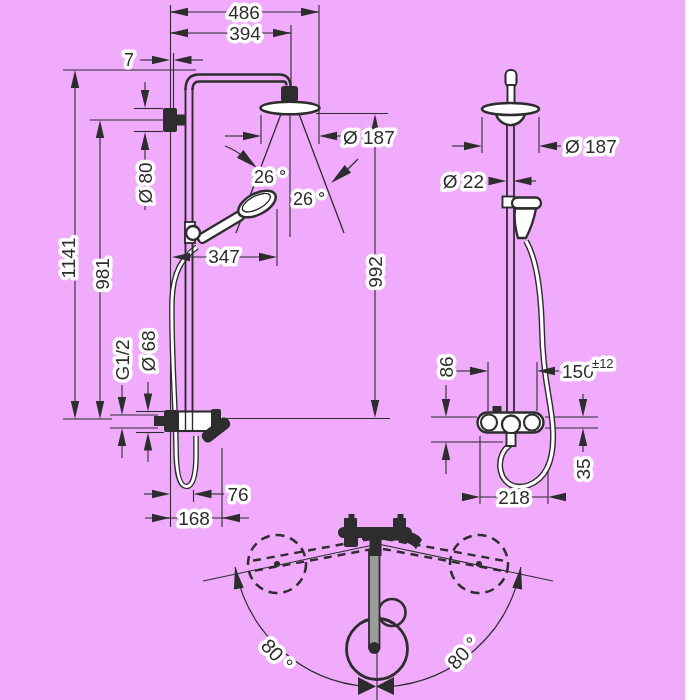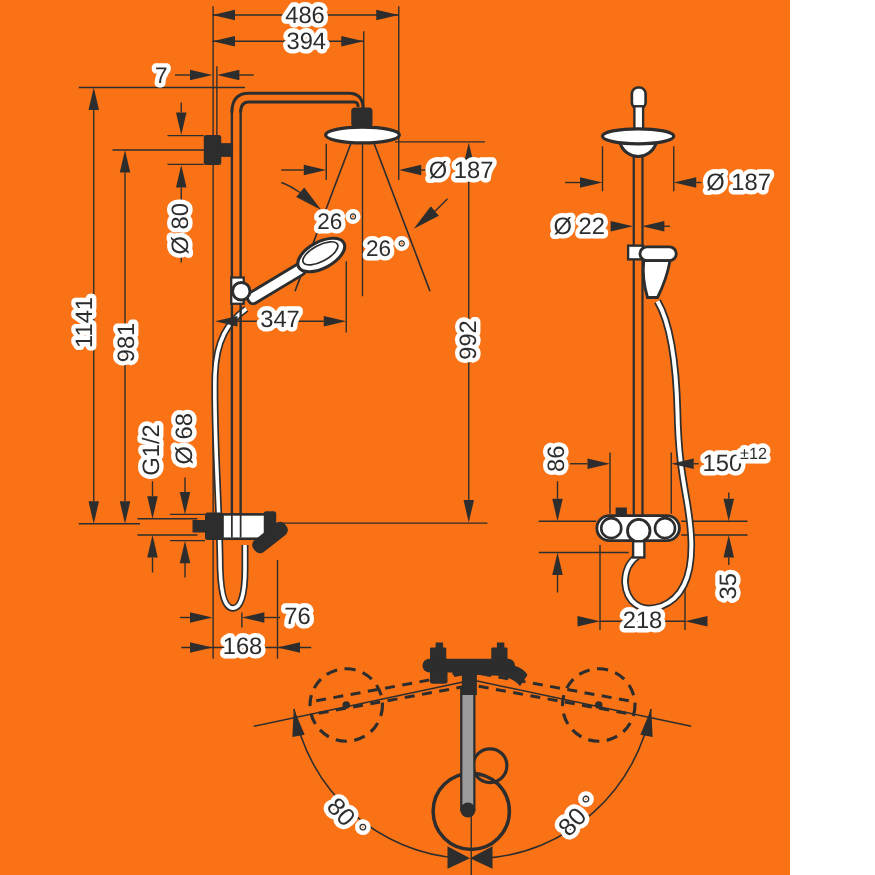--- a/index.html
+++ b/index.html
@@ -1,16 +1,16 @@
 <!DOCTYPE html>
 <html><head>
 <meta charset="utf-8">
 <style>
   html,body{margin:0;padding:0;background:#fff;}
-  .stage{width:632px;height:700px;background:#f97316;position:relative;font-family:"Liberation Sans",sans-serif;}
+  .stage{width:685px;height:700px;background:#f0abfc;position:relative;font-family:"Liberation Sans",sans-serif;}
   svg{display:block;}
   .thin{stroke:#2d2d2d;stroke-width:1.1;fill:none;}
   .spray{stroke:#2d2d2d;stroke-width:1.3;fill:none;}
   .tube{stroke:#2d2d2d;stroke-width:2.4;fill:none;}
   .obj{stroke:#2d2d2d;stroke-width:2.3;fill:#fff;}
   .obj-thin{stroke:#2d2d2d;stroke-width:1.4;fill:none;}
   .solid{fill:#2d2d2d;stroke:none;}
   .hose-out{stroke:#2d2d2d;stroke-width:5.6;fill:none;}
   .hose-in{stroke:#fff;stroke-width:2.9;fill:none;}
   .shose-out{stroke:#2d2d2d;stroke-width:6;fill:none;}

